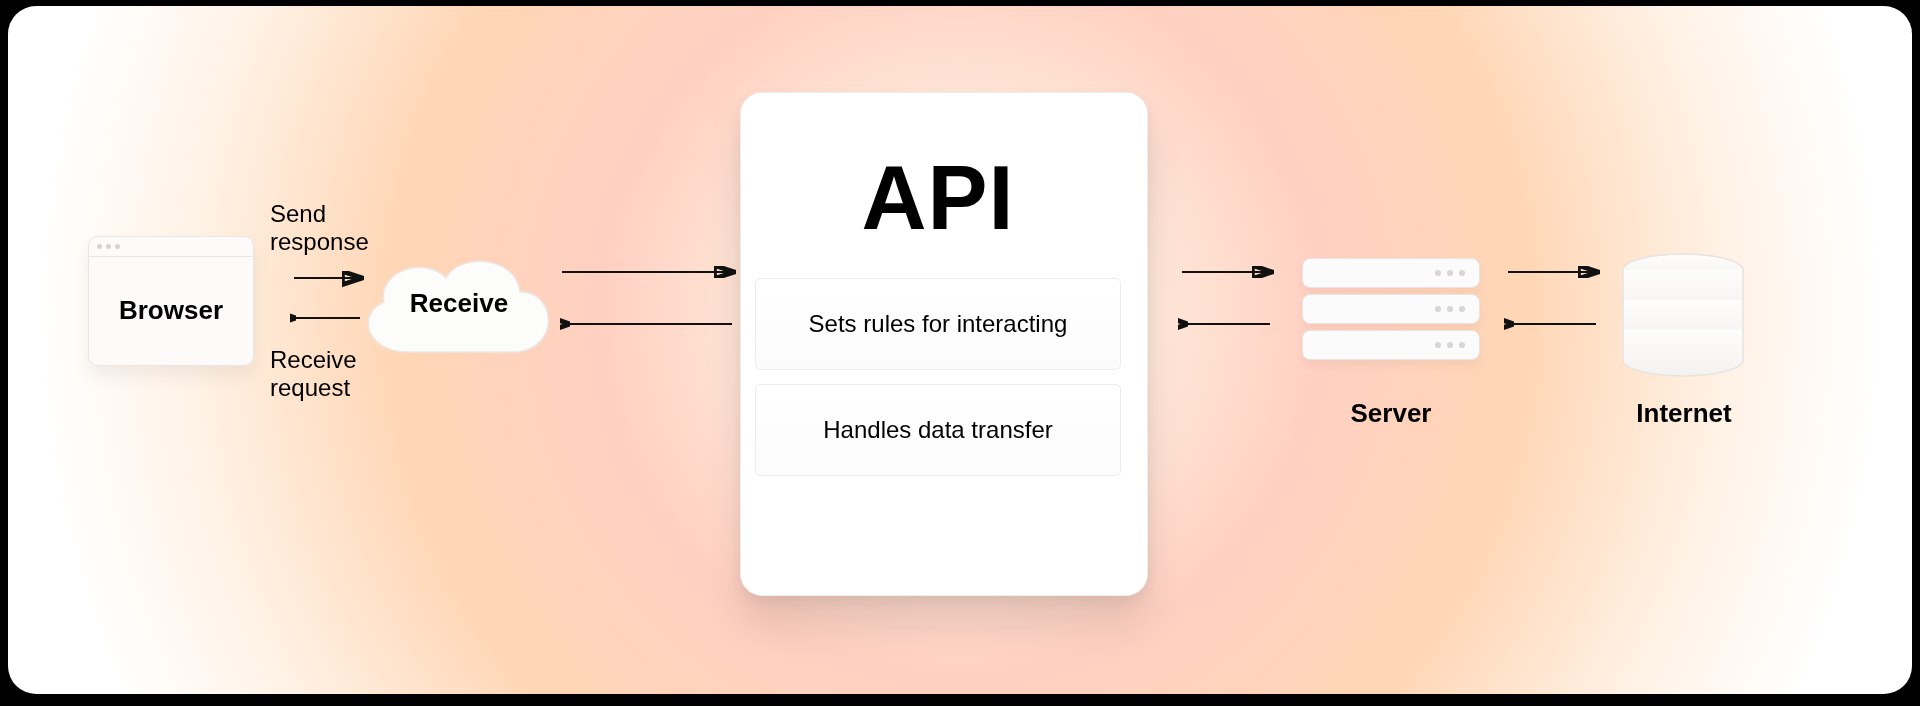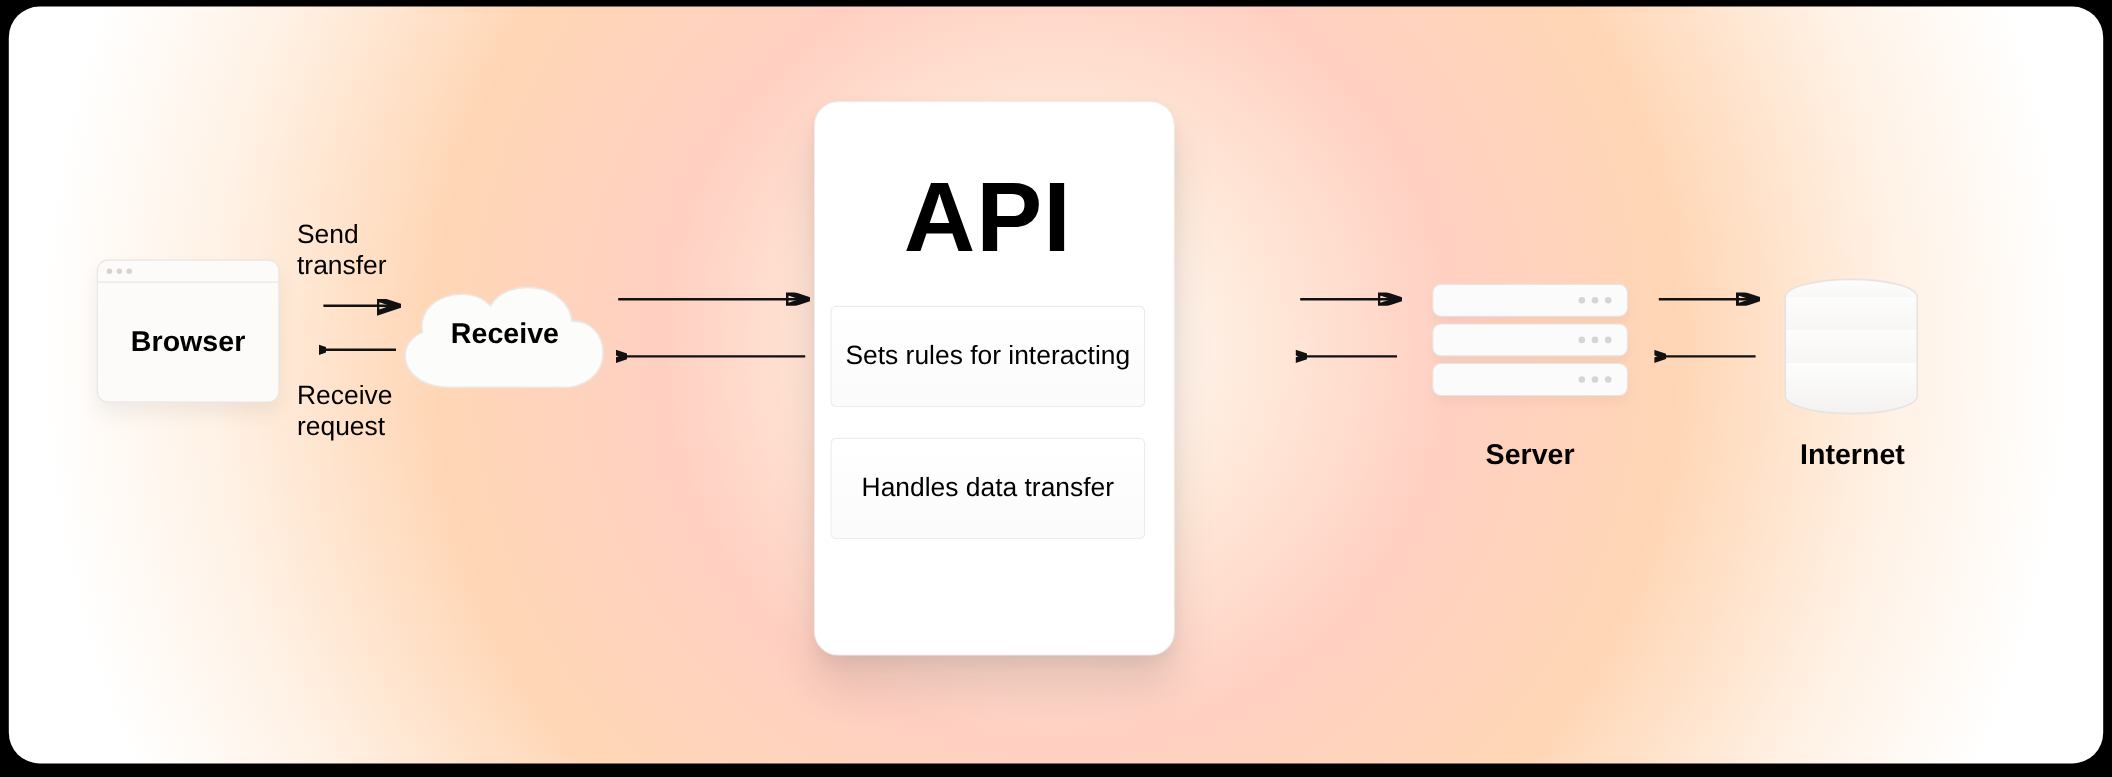--- a/index.html
+++ b/index.html
@@ -29,32 +29,32 @@
   .dot { width: 5px; height: 5px; border-radius: 50%; background: #d7d3cf; }
   .browser-label { position:absolute; left:0; right:0; top:58px; text-align:center; font-size: 26px; font-weight: 600; }
 
   
   .cloud { left: 340px; top: 236px; width: 216px; height: 126px; }
   .cloud path { fill: #fcfcfb; stroke: #eae7e4; stroke-width:1.5; }
   .cloud-label { position:absolute; left:356px; top:282px; width:190px; text-align:center; font-size:26px; font-weight:600; }
 
   
   .api-card {
-    left: 732px; top: 86px; width: 328px; height: 504px;
+    left: 732px; top: 86px; width: 408px; height: 504px;
     background: #fff; border: 1px solid #eee; border-radius: 22px;
     box-shadow: 0 30px 40px rgba(0,0,0,.10), 0 6px 14px rgba(0,0,0,.06);
     padding: 30px 26px 22px 14px;
   }
   .api-title { text-align:center; font-size: 90px; font-weight: 700; letter-spacing: 1px; margin-top: 24px; }
   .api-sub {
     margin-top: 28px; height: 92px; border: 1px solid #edecea; border-radius: 5px;
     display:flex; align-items:center; justify-content:center; text-align:left;
     font-size: 24px; line-height: 1.2; background: linear-gradient(#fff,#fbfbfb);
   }
-  .api-sub + .api-sub { }
+  .api-sub + .api-sub { margin-top: 14px; }
 
   
   .server { left: 1294px; top: 252px; width: 178px; }
   .rack { height: 30px; background:#fbfbfb; border:1px solid #e7e4e1; border-radius:8px; display:flex; align-items:center; padding:0 14px; box-shadow: 0 6px 10px rgba(0,0,0,.04); }
   .rack + .rack { margin-top: 6px; }
   .led { display:flex; gap:6px; margin-left:auto; }
   .led span { width:6px; height:6px; border-radius:50%; background:#d8d5d1; }
   .server-label { position:absolute; left:1294px; top:392px; width:178px; text-align:center; font-size:26px; font-weight:600; }
 
   
@@ -93,21 +93,21 @@
       </defs>
     <line x1="4" y1="10" x2="70" y2="10" marker-end="url(#ahR1)"></line>
     <line x1="70" y1="50" x2="4" y2="50" marker-end="url(#ahL1)" transform="scale(1,1)"></line>
   </svg>
 
   <svg class="cloud" viewBox="0 0 216 126">
     <path d="M60 110 C18 110 8 72 36 60 C30 28 78 14 98 36 C112 10 168 14 172 50 C206 48 214 104 170 110 Z"></path>
   </svg>
   <div class="label cloud-label">Receive</div>
 
-  <div class="label send-label">Send transfer</div>
+  <div class="label send-label">Send response</div>
   <div class="label recv-label">Receive request</div>
 
   <svg class="arrow-svg" style="left:552px;top:260px;width:180px;height:12px">
     <defs>
         <marker id="r2" markerWidth="10" markerHeight="10" refX="8" refY="3" orient="auto">
           <path d="M0,0 L9,3 L0,6 Z" fill="#111"></path>
         </marker>
       </defs>
     <line x1="2" y1="6" x2="172" y2="6" marker-end="url(#r2)"></line>
   </svg>

